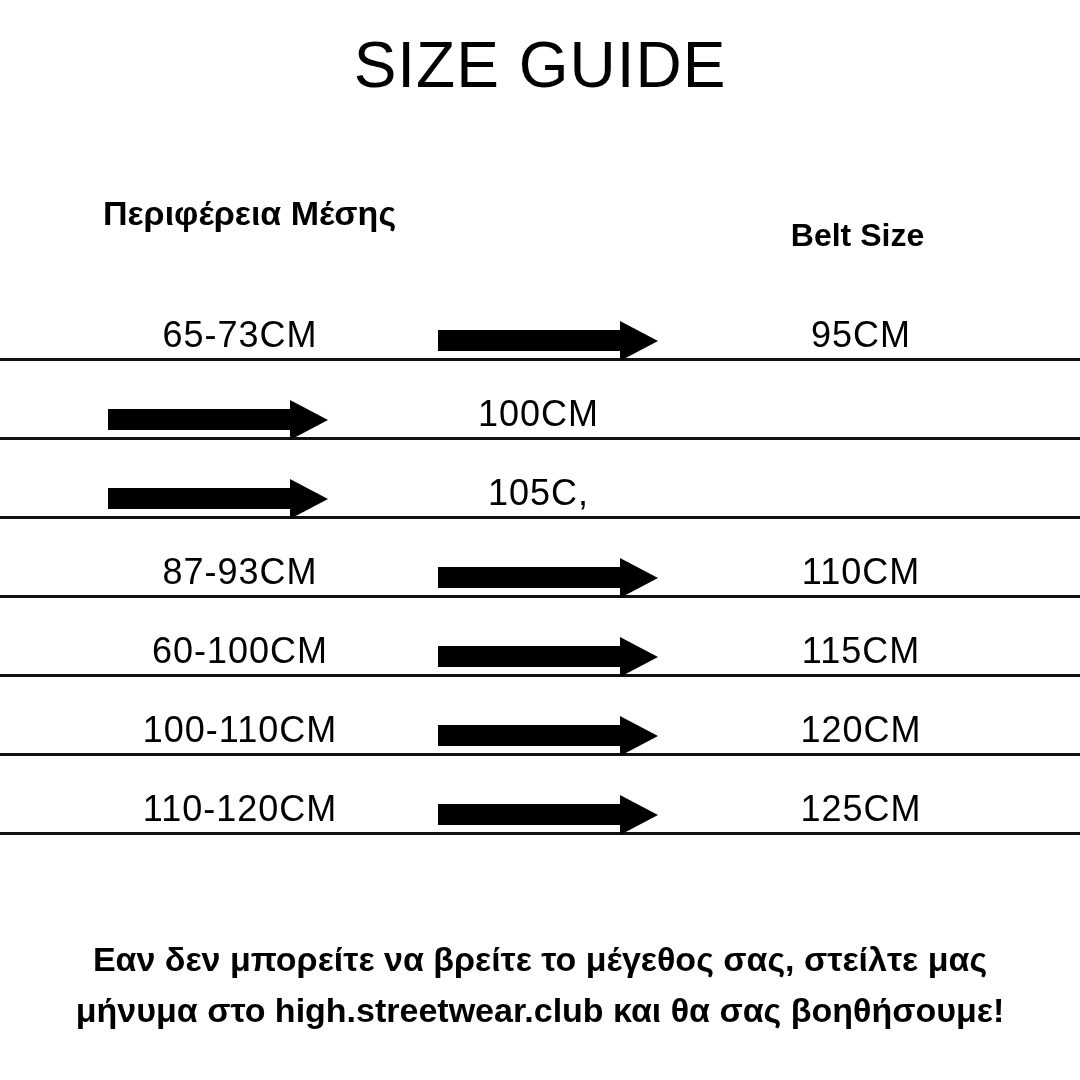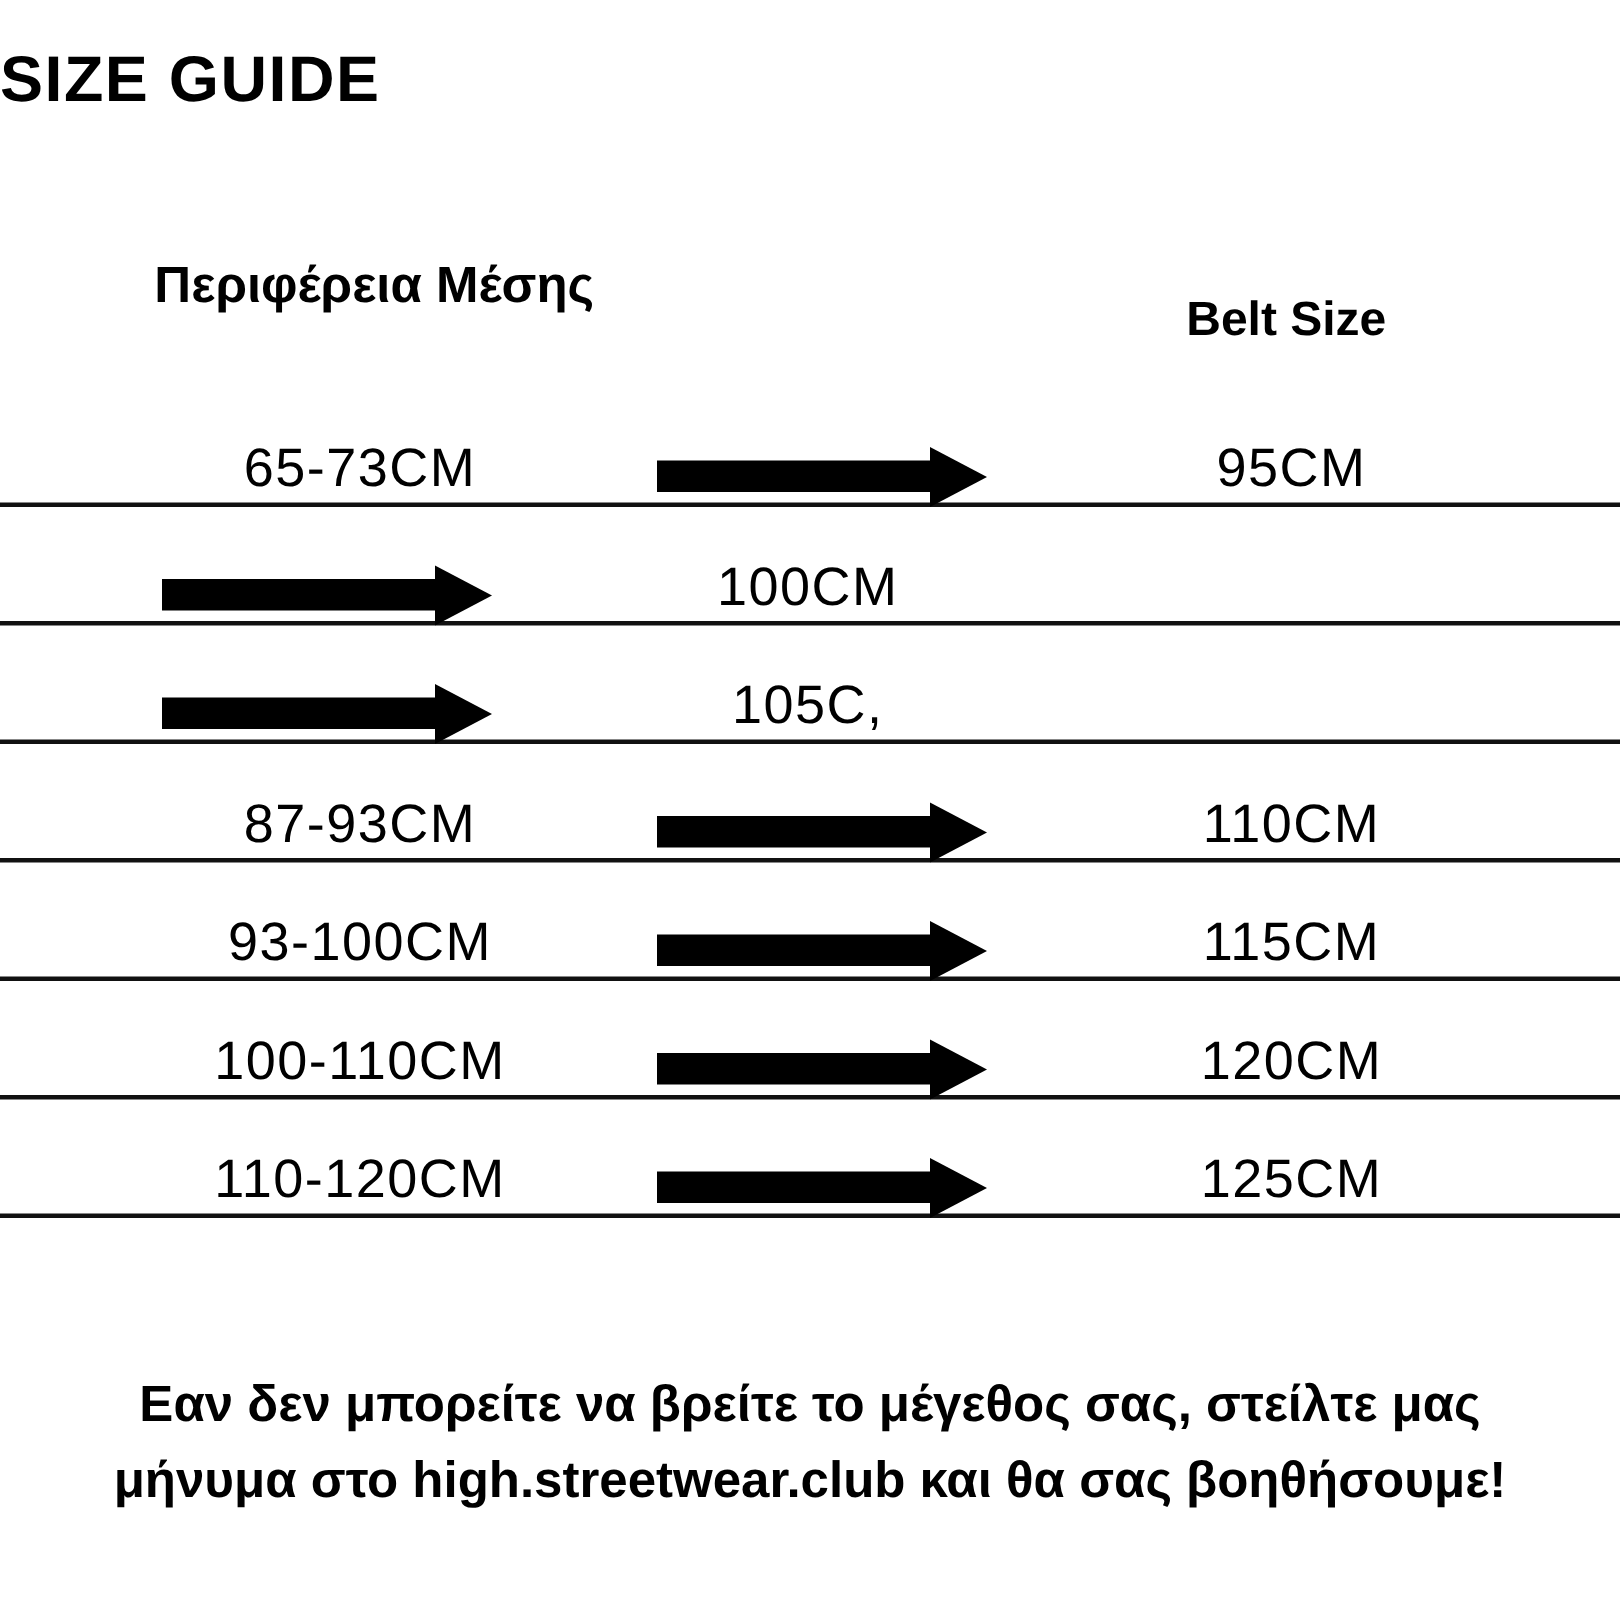--- a/index.html
+++ b/index.html
@@ -12,22 +12,23 @@
     overflow: hidden;
   }
   .page {
     width: 1080px;
     height: 1080px;
     background: #ffffff;
     position: relative;
   }
   .title {
     margin-top: 30px;
-    font-size: 43px;
-    font-weight: 700;
+    text-align: center;
+    font-size: 64px;
+    font-weight: 400;
     letter-spacing: 1px;
     line-height: 1.1;
   }
   .headers {
     display: grid;
     grid-template-columns: 435px 225px 420px;
     margin-top: 72px;
     align-items: center;
   }
   .header-cell {
@@ -146,21 +147,21 @@
     <div class="cell arrow-cell">
       <span class="arrow">
         <span class="shaft"></span>
         <span class="head"></span>
       </span>
     </div>
     <div class="cell belt">110CM</div>
   </div>
 
   <div class="row">
-    <div class="cell waist">93-100CM</div>
+    <div class="cell waist">60-100CM</div>
     <div class="cell arrow-cell">
       <span class="arrow">
         <span class="shaft"></span>
         <span class="head"></span>
       </span>
     </div>
     <div class="cell belt">115CM</div>
   </div>
 
   <div class="row">

